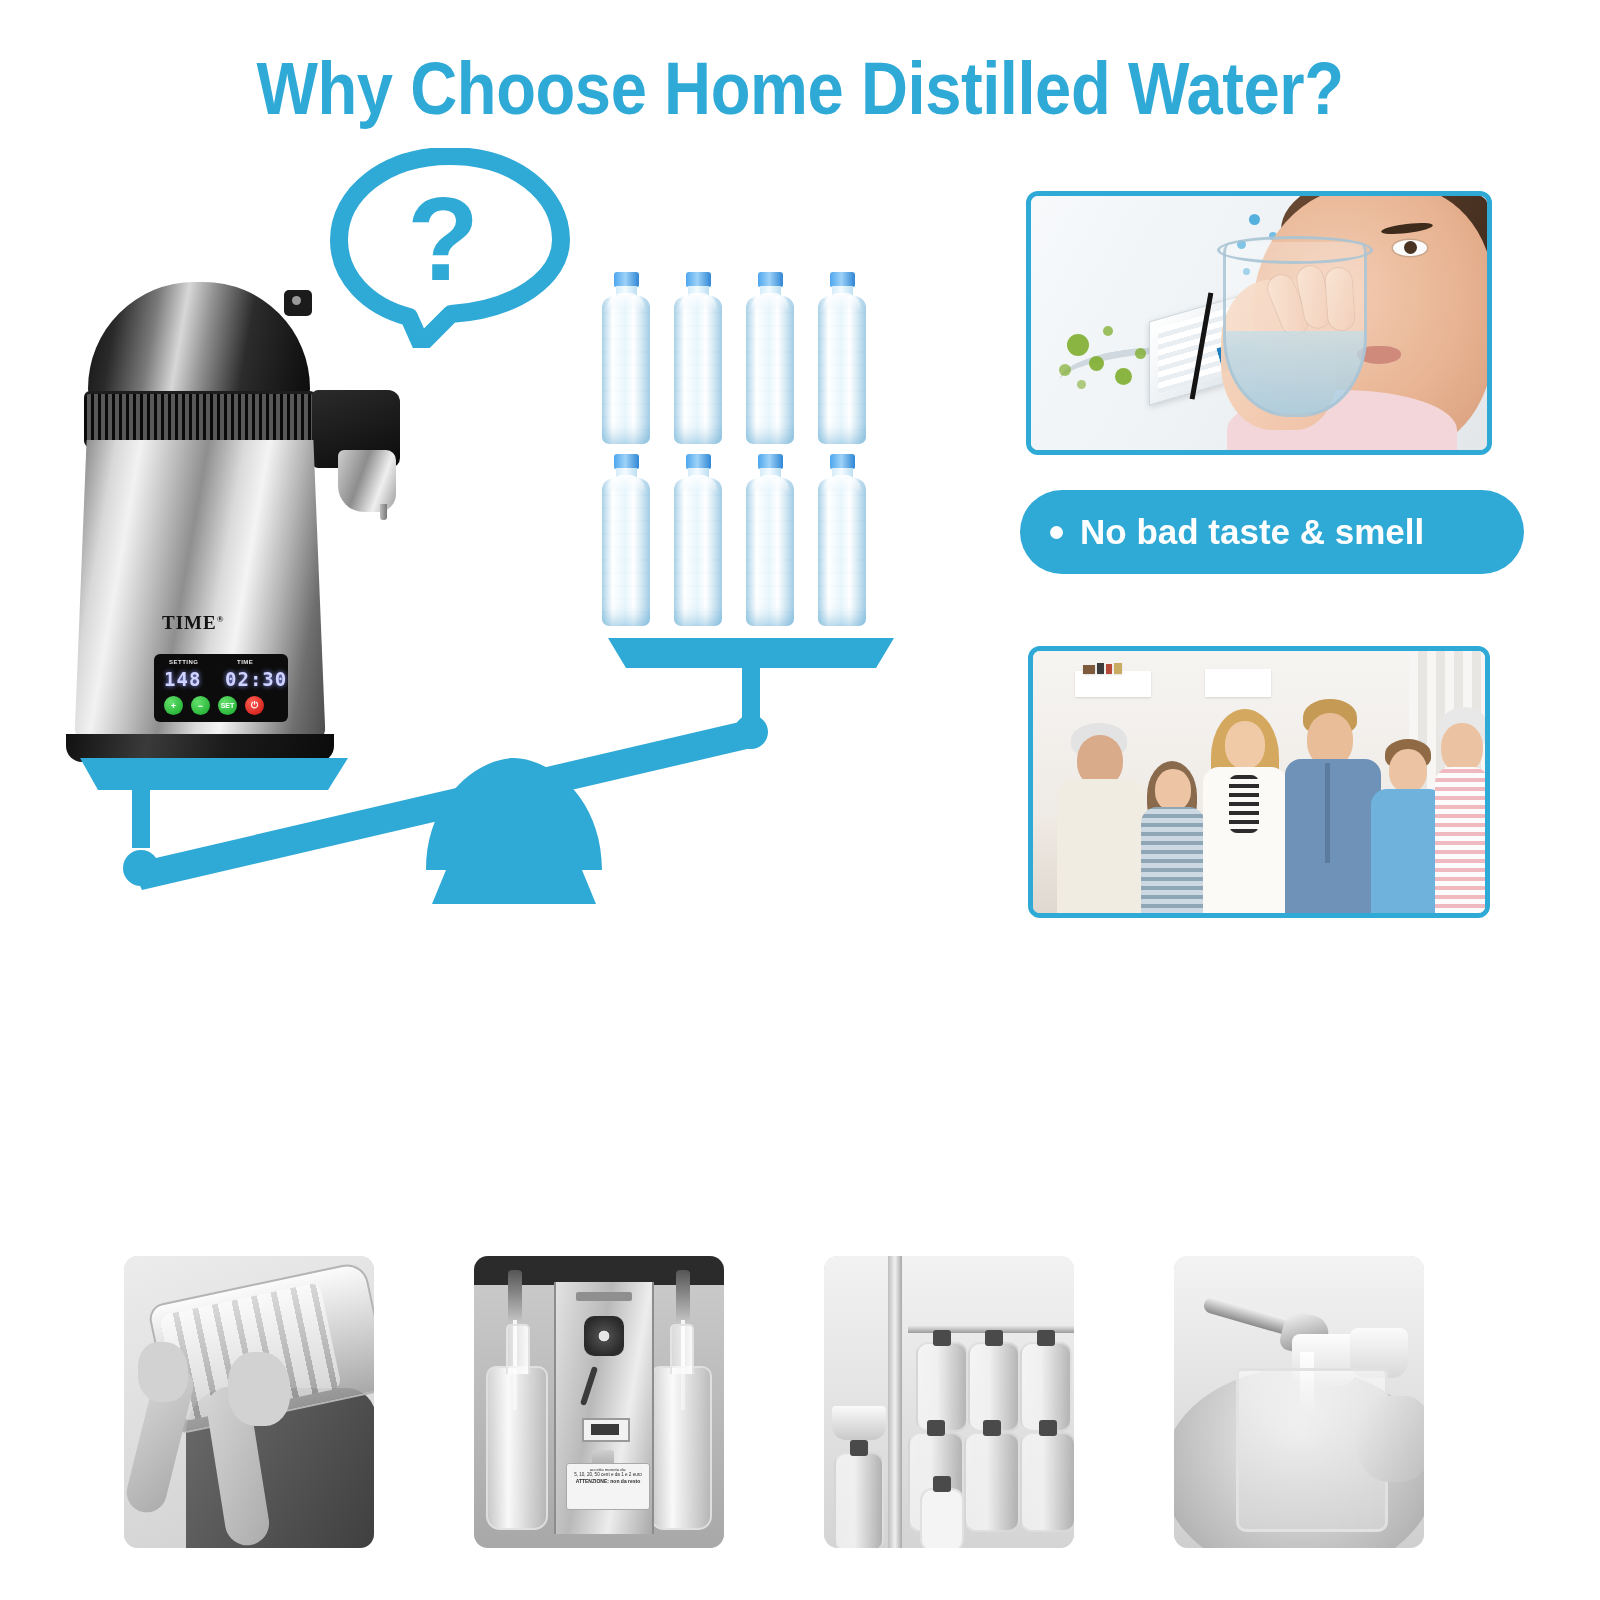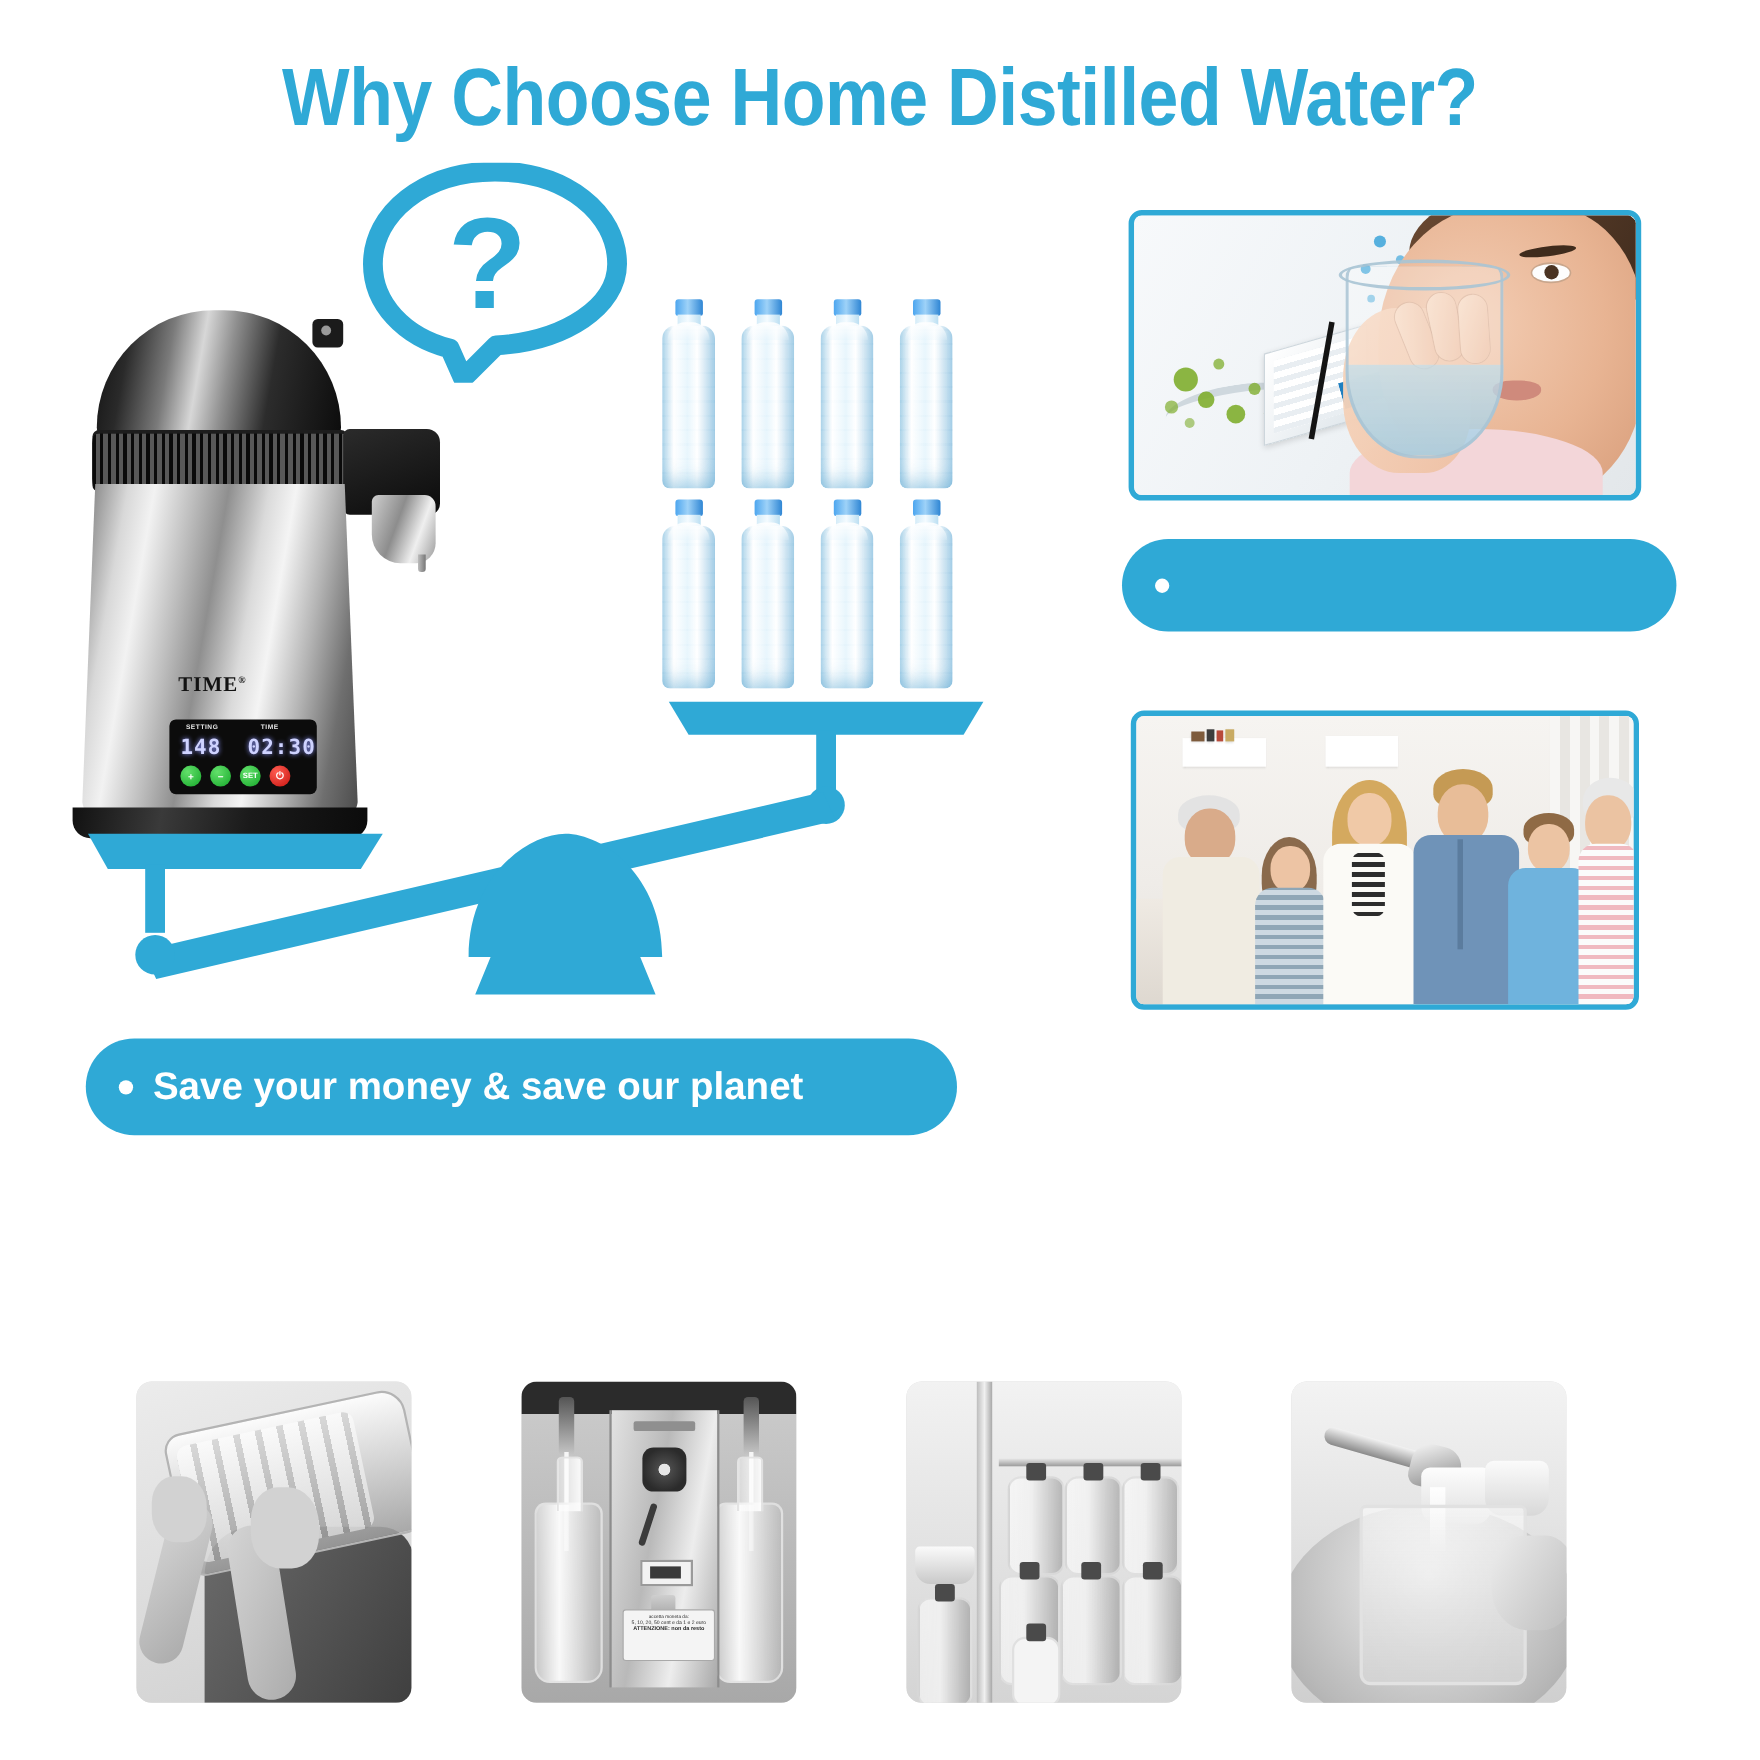--- a/index.html
+++ b/index.html
@@ -584,20 +584,21 @@
     <div class="hand"></div>
     <div class="finger" style="right:186px;top:78px;transform:rotate(-22deg);"></div>
     <div class="finger" style="right:160px;top:70px;transform:rotate(-12deg);"></div>
     <div class="finger" style="right:134px;top:72px;transform:rotate(-4deg);"></div>
     <div class="glass"></div>
     <div class="glass-rim"></div>
   </div>
 
   <div class="pill pill-taste">
     <span class="dot"></span>
+    <span class="ptxt">No bad taste &amp; smell</span>
   </div>
 
   <div class="photo-card photo-fam">
     <div class="fam-bg"></div>
     <div class="curtain"></div>
     <div class="fam-shelf" style="left:42px;top:20px;width:76px;height:26px;"></div>
     <div class="fam-shelf" style="left:50px;top:14px;width:12px;height:9px;background:#7e5b3c;"></div>
     <div class="fam-shelf" style="left:64px;top:12px;width:7px;height:11px;background:#3d3d3d;"></div>
     <div class="fam-shelf" style="left:73px;top:13px;width:6px;height:10px;background:#b84a3a;"></div>
     <div class="fam-shelf" style="left:81px;top:12px;width:8px;height:11px;background:#c9ab63;"></div>
@@ -636,24 +637,20 @@
       <div class="p-body" style="left:2px;top:54px;width:74px;height:124px;background:#6fb3dd;"></div>
     </div>
 
     <div class="person" style="left:402px;width:54px;height:206px;">
       <div class="p-hair" style="left:4px;top:0;width:50px;height:42px;background:#e8e8e8;border-radius:50% 50% 40% 40%;"></div>
       <div class="p-head" style="left:6px;top:16px;width:42px;height:50px;background:#ebc3a2;"></div>
       <div class="p-body" style="left:0;top:60px;width:54px;height:146px;background:repeating-linear-gradient(0deg,#fbfbfb 0,#fbfbfb 5px,#f0b9c0 5px,#f0b9c0 9px);"></div>
     </div>
   </div>
 
-  <div class="pill pill-save">
-    <span class="dot"></span>
-    <span class="ptxt">Save your money &amp; save our planet</span>
-  </div>
 
 
 
   <div class="strip">
 
     <div class="strip-card sc1">
       <div class="s1-bg"></div>
       <div class="s1-torso"></div>
       <div class="s1-jug"></div>
       <div class="s1-arm" style="left:16px;top:108px;width:40px;height:150px;transform:rotate(14deg);"></div>

